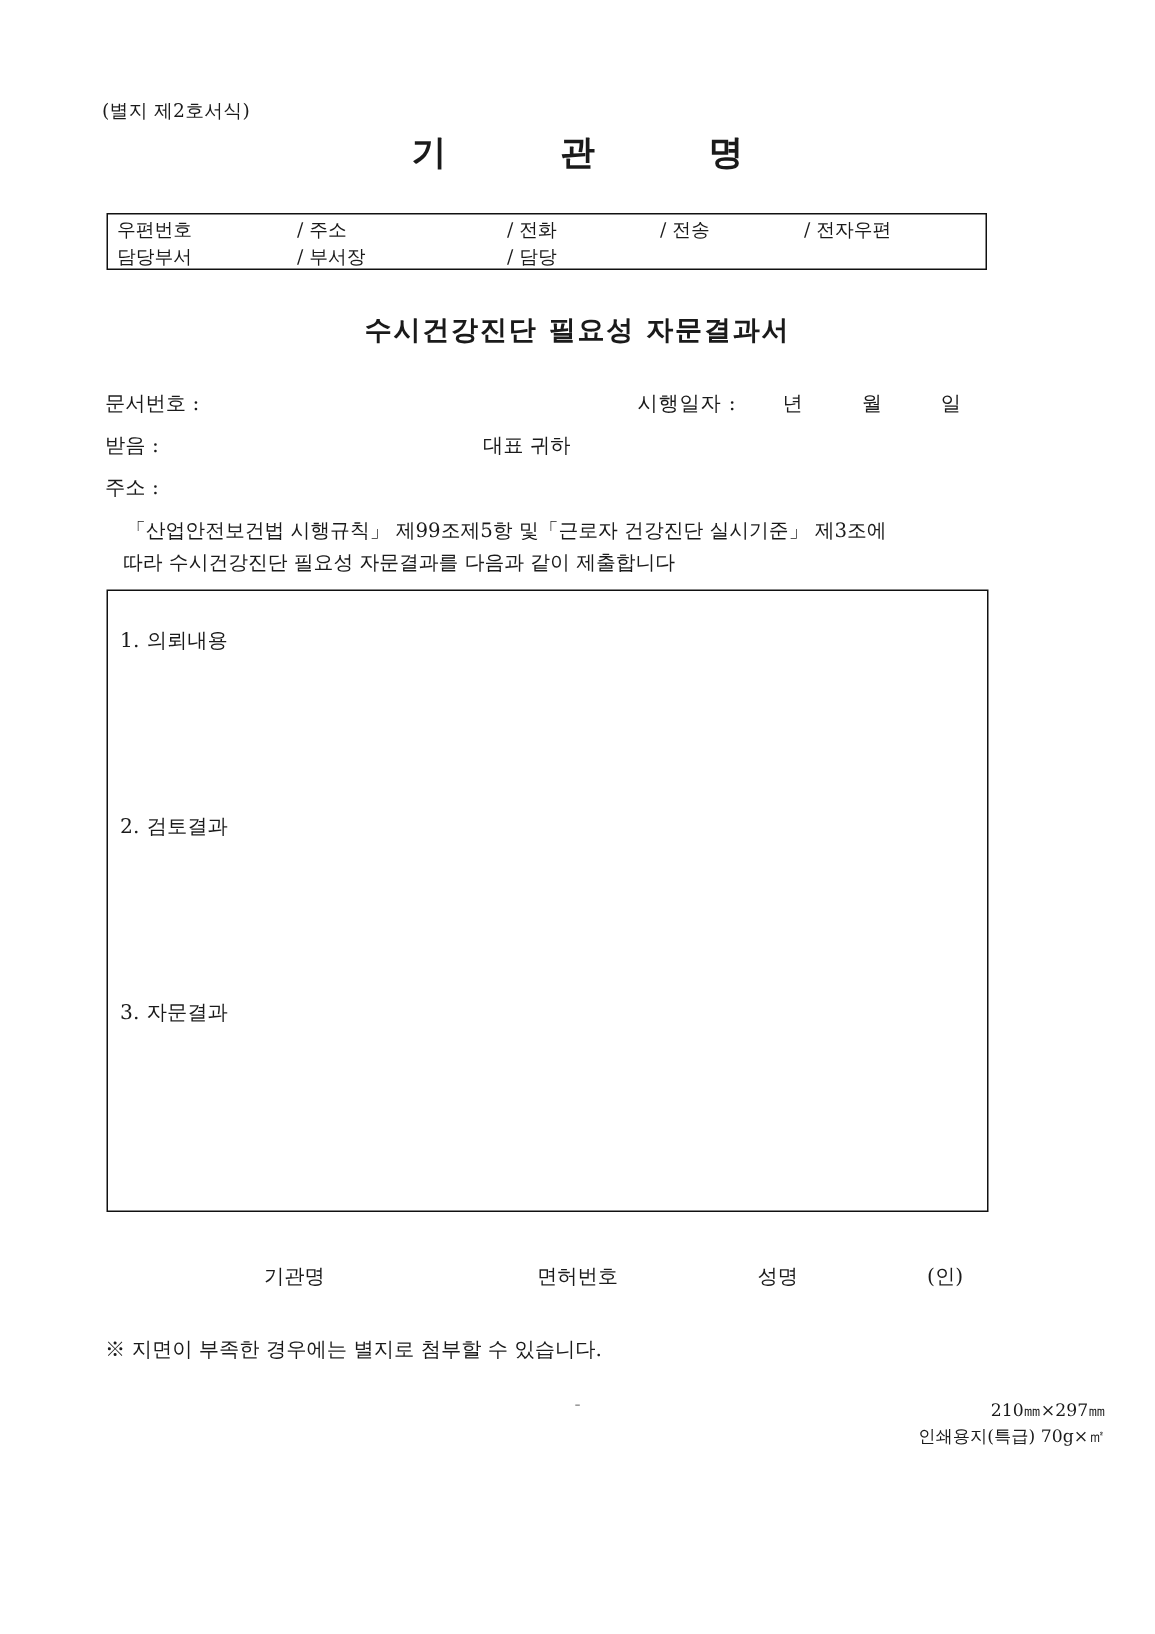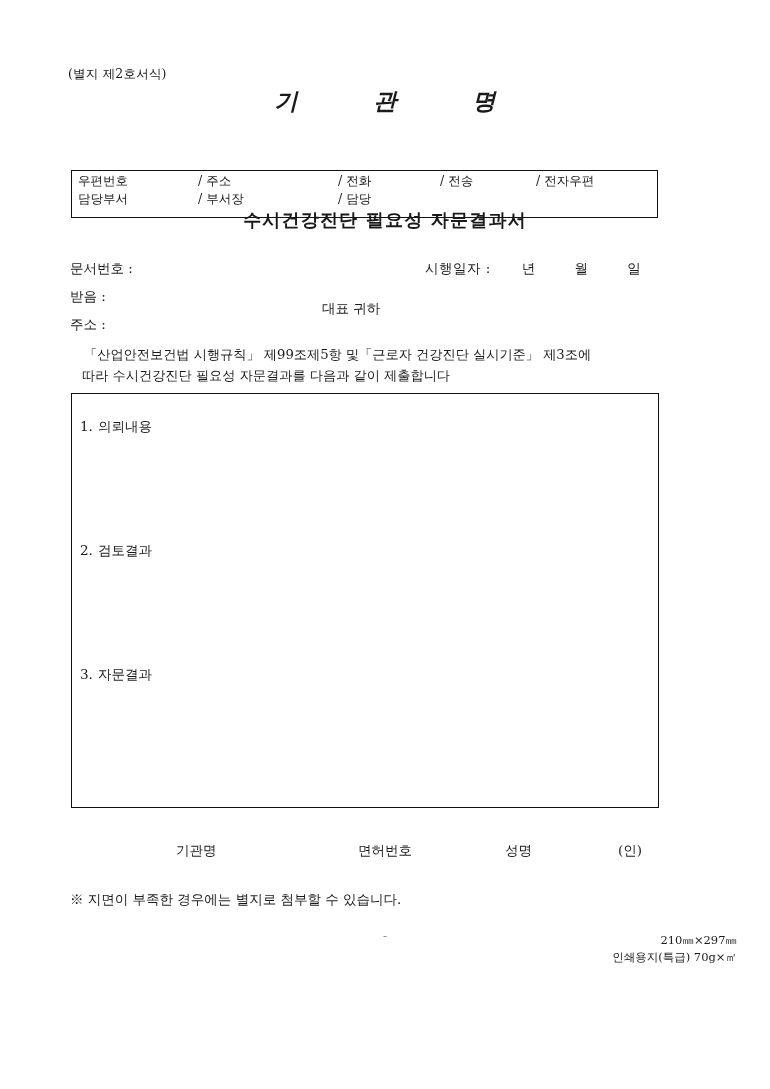--- a/index.html
+++ b/index.html
@@ -36,33 +36,31 @@
     position: absolute;
     left: 0;
     top: 86px;
     width: 770px;
     text-align: center;
     font-size: 23px;
     font-weight: bold;
     letter-spacing: 34px;
     text-indent: 34px;
     white-space: nowrap;
-    font-style: italic;
   }
 
   
   .contact-box {
     position: absolute;
     left: 71px;
     top: 142px;
     width: 587px;
-    height: 48px;
+    height: 38px;
     border: 1.6px solid #111111;
     box-sizing: border-box;
-    margin-top: 28px;
   }
   .contact-row {
     position: absolute;
     left: 0;
     width: 100%;
     height: 19px;
   }
   .contact-row.r1 { top: 1px; }
   .contact-row.r2 { top: 19px; }
   .contact-cell {
@@ -92,21 +90,21 @@
 
   
   .meta-line {
     position: absolute;
     font-size: 13.5px;
     white-space: nowrap;
   }
   .meta-doc-no   { left: 70px;  top: 260px; }
   .meta-date     { left: 425px; top: 260px; letter-spacing: 0.5px; }
   .meta-recv-lbl { left: 70px;  top: 288px; }
-  .meta-recv-val { left: 322px; top: 300px; }
+  .meta-recv-val { left: 322px; top: 288px; }
   .meta-addr-lbl { left: 70px;  top: 316px; text-align: right; }
 
   .sp-label { display: inline-block; }
   .date-units { display: inline-block; margin-left: 26px; }
   .date-units .u { display: inline-block; width: 48px; text-align: left; }
 
   
   .citation {
     position: absolute;
     left: 84px;

